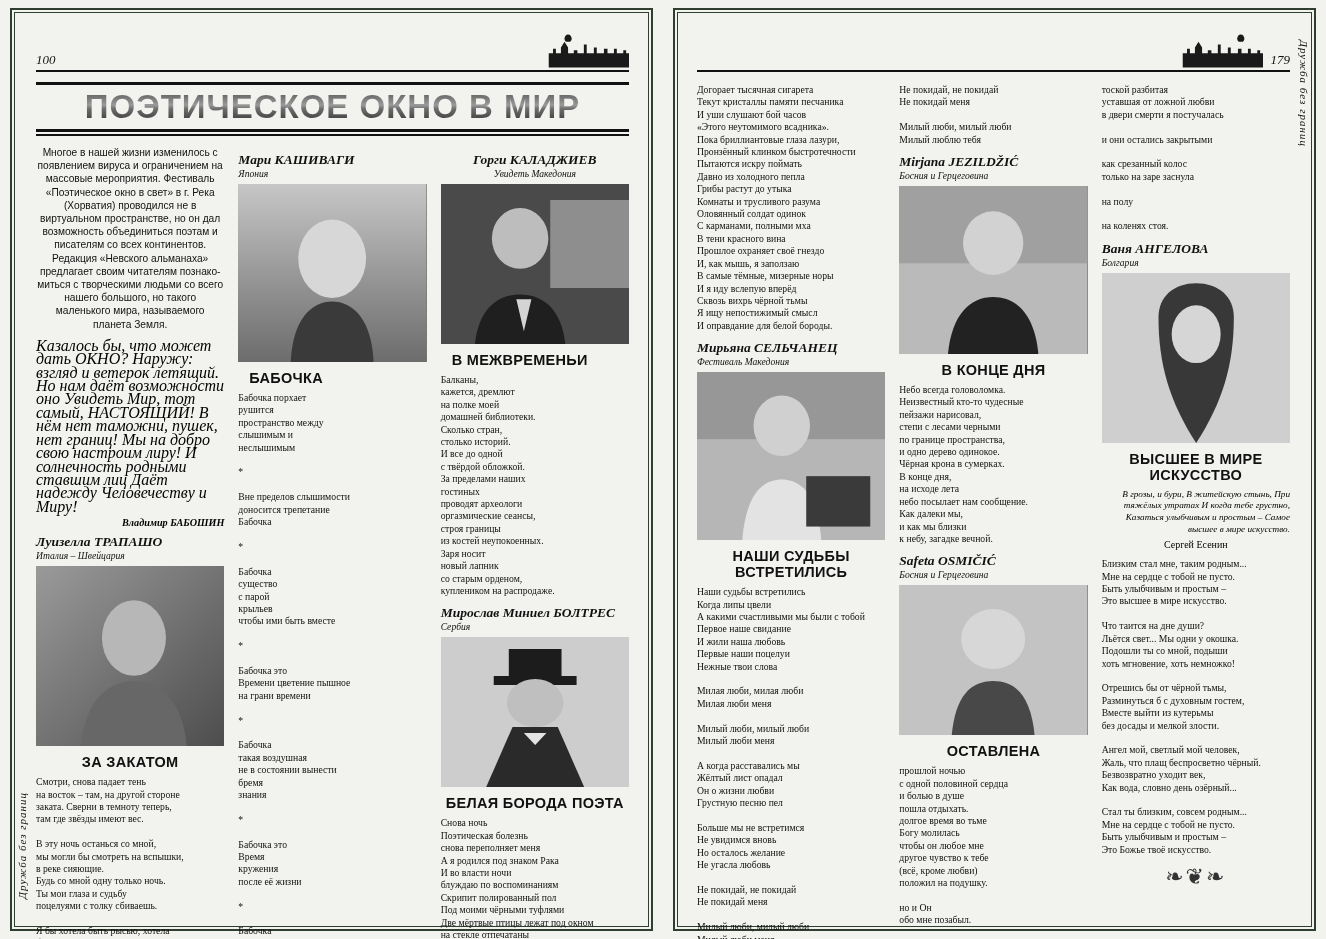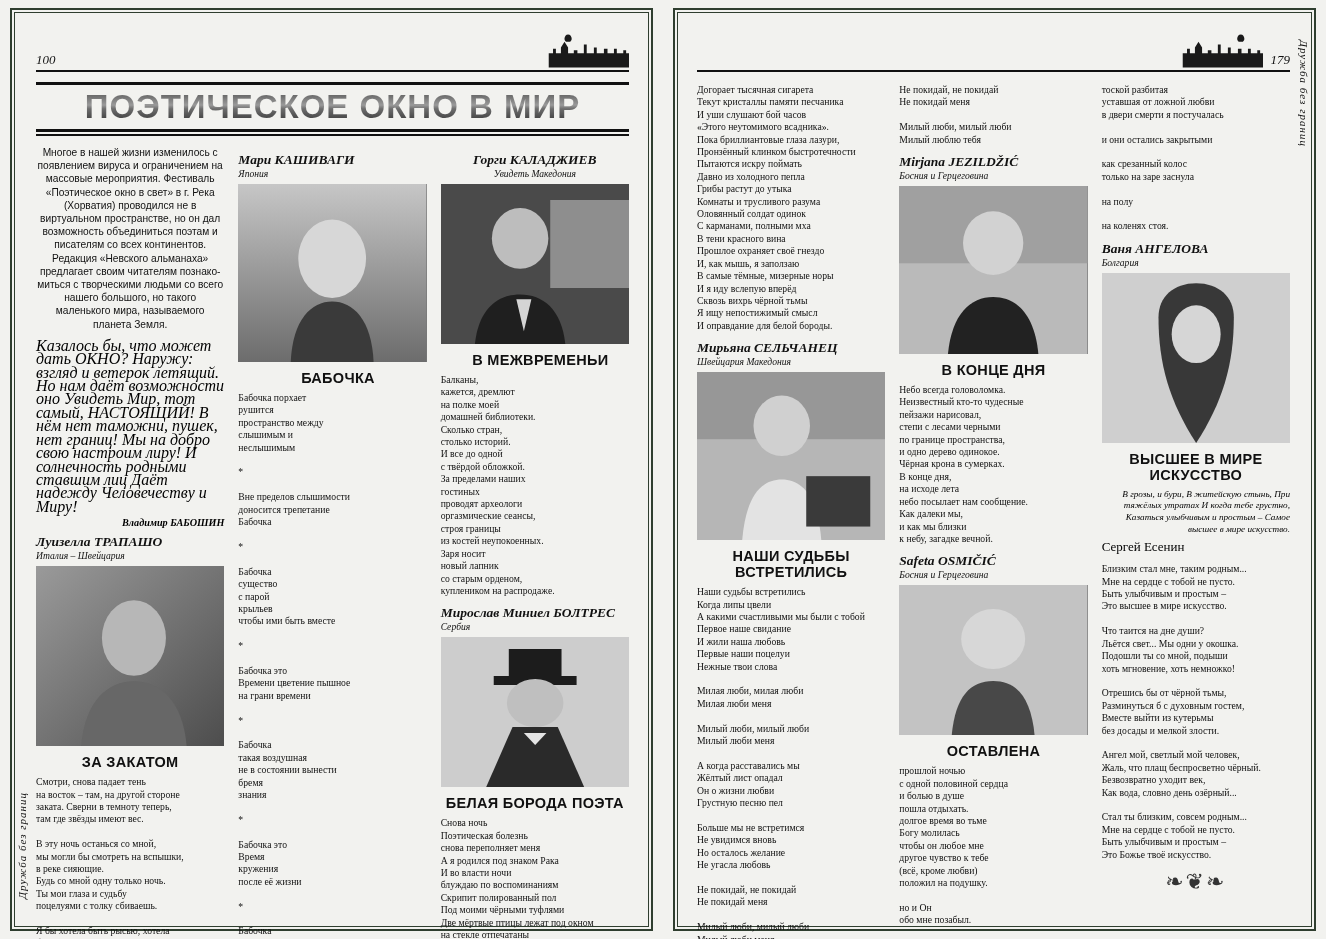--- a/index.html
+++ b/index.html
@@ -33,24 +33,24 @@
   .sign{font-style:italic;font-weight:bold;font-size:10.2px;text-align:right;margin-top:4px;}
 
   .author{font-size:13.5px;font-weight:bold;font-style:italic;margin-top:6px;color:#111;}
   .country{font-size:9.6px;font-style:italic;margin:0 0 5px 0;color:#111;}
   .author-c{text-align:center;}
 
   .photo{width:100%;background:#777;display:block;margin:4px 0 6px 0;filter:grayscale(1);}
   .ph-inner{width:100%;height:100%;display:block;}
 
   .poemtitle{font-family:"Liberation Sans",sans-serif;font-weight:bold;font-size:14.5px;text-align:center;margin:8px 0 6px 0;color:#111;letter-spacing:0.3px;}
-  .poemtitle.left{text-align:center;padding-left:11px;}
+  .poemtitle.left{text-align:left;padding-left:11px;}
   .verse{font-size:9.7px;line-height:12.4px;color:#111;white-space:pre-line;margin:0 0 8px 0;}
   .epigraph{font-style:italic;font-size:9.2px;line-height:11.6px;text-align:right;margin:0 0 4px 0;}
-  .epi-sign{font-size:13px;text-align:left;margin:0 0 8px 0;}
+  .epi-sign{font-size:10px;text-align:center;margin:0 0 8px 0;}
 
   .sidetext{position:absolute;writing-mode:vertical-rl;font-style:italic;font-size:11px;color:#111;letter-spacing:1px;}
   .side-left{left:16px;bottom:40px;transform:rotate(180deg);}
   .side-right{right:16px;top:40px;}
   .orn{text-align:center;font-size:22px;color:#333;margin-top:6px;letter-spacing:2px;}
 </style>
 </head>
 <body>
 
 <div class="spread">
@@ -305,21 +305,21 @@
 В тени красного вина
 Прошлое охраняет своё гнездо
 И, как мышь, я заползаю
 В самые тёмные, мизерные норы
 И я иду вслепую вперёд
 Сквозь вихрь чёрной тьмы
 Я ищу непостижимый смысл
 И оправдание для белой бороды.</div>
 
           <div class="author">Мирьяна СЕЛЬЧАНЕЦ</div>
-          <div class="country">Швейцария Македония</div>
+          <div class="country">Фестиваль Македония</div>
           <div class="photo" style="height:168px">
             <svg class="ph-inner" viewBox="0 0 100 100" preserveAspectRatio="none">
               <rect width="100" height="100" fill="#b9b6b0"></rect>
               <rect x="0" y="0" width="100" height="40" fill="#9a9790"></rect>
               <ellipse cx="45" cy="32" rx="15" ry="18" fill="#d8cfc4"></ellipse>
               <path d="M24 100c2-26 10-36 21-36s19 10 21 36z" fill="#e6e3dd"></path>
               <rect x="58" y="62" width="34" height="30" fill="#3a3a38"></rect>
             </svg>
           </div>
           <div class="poemtitle">НАШИ СУДЬБЫ

